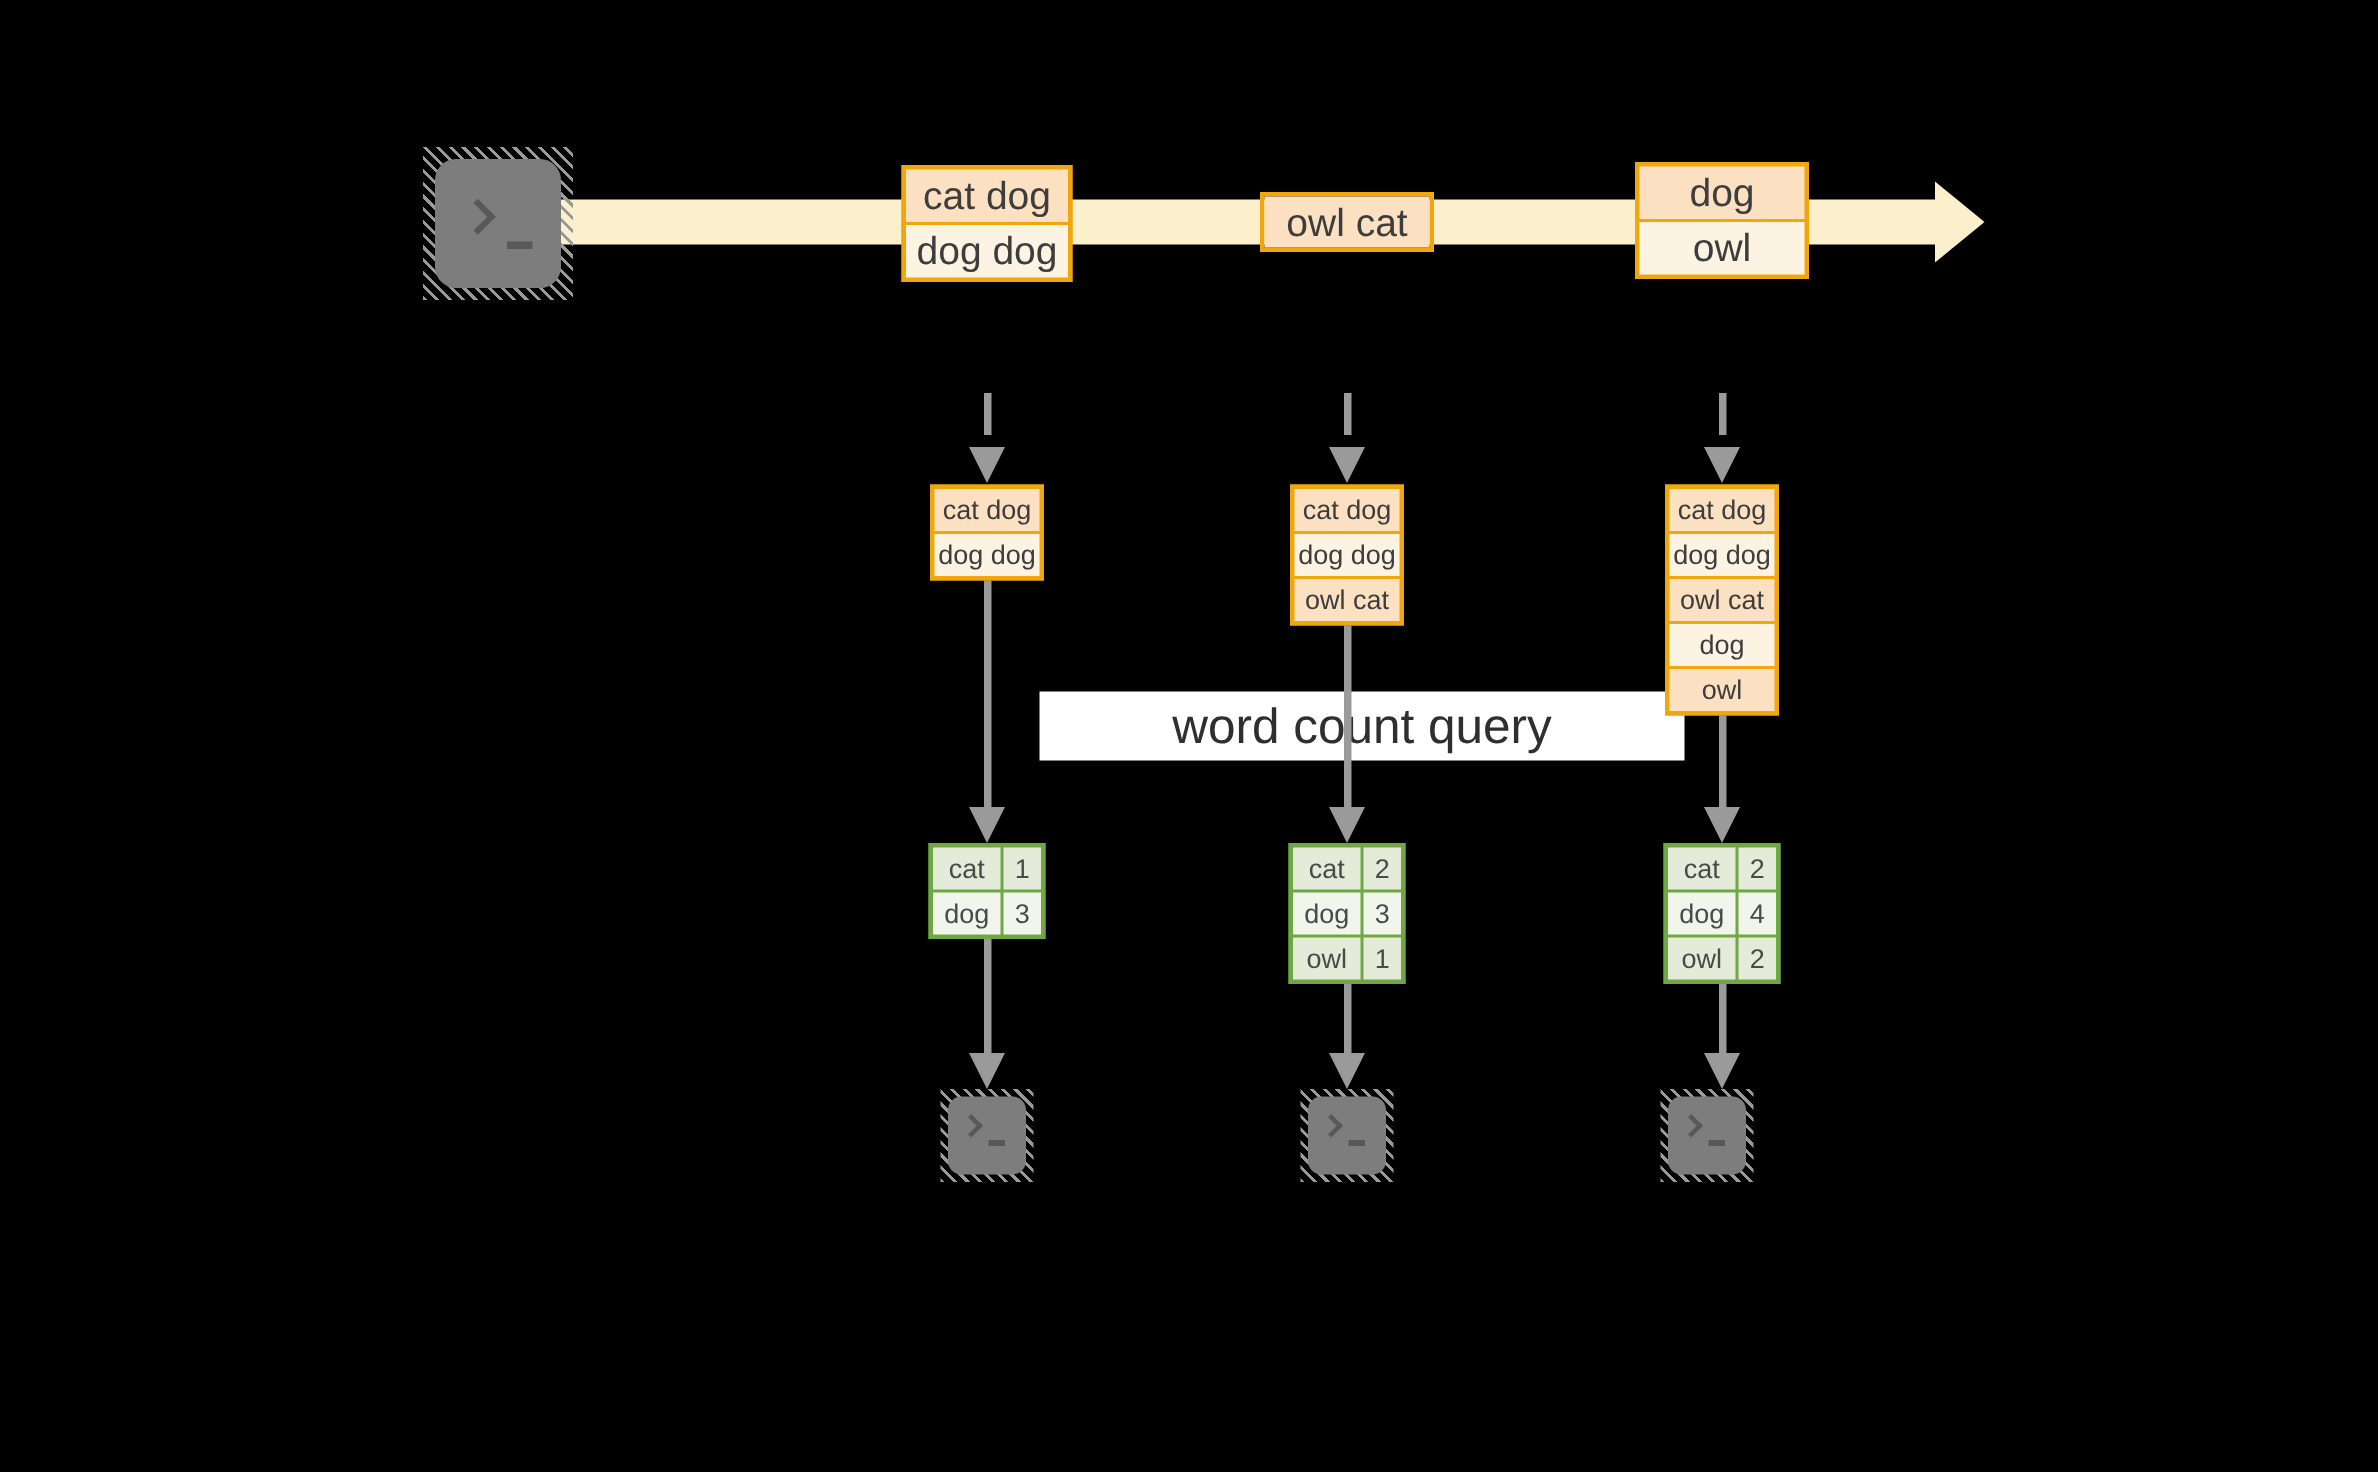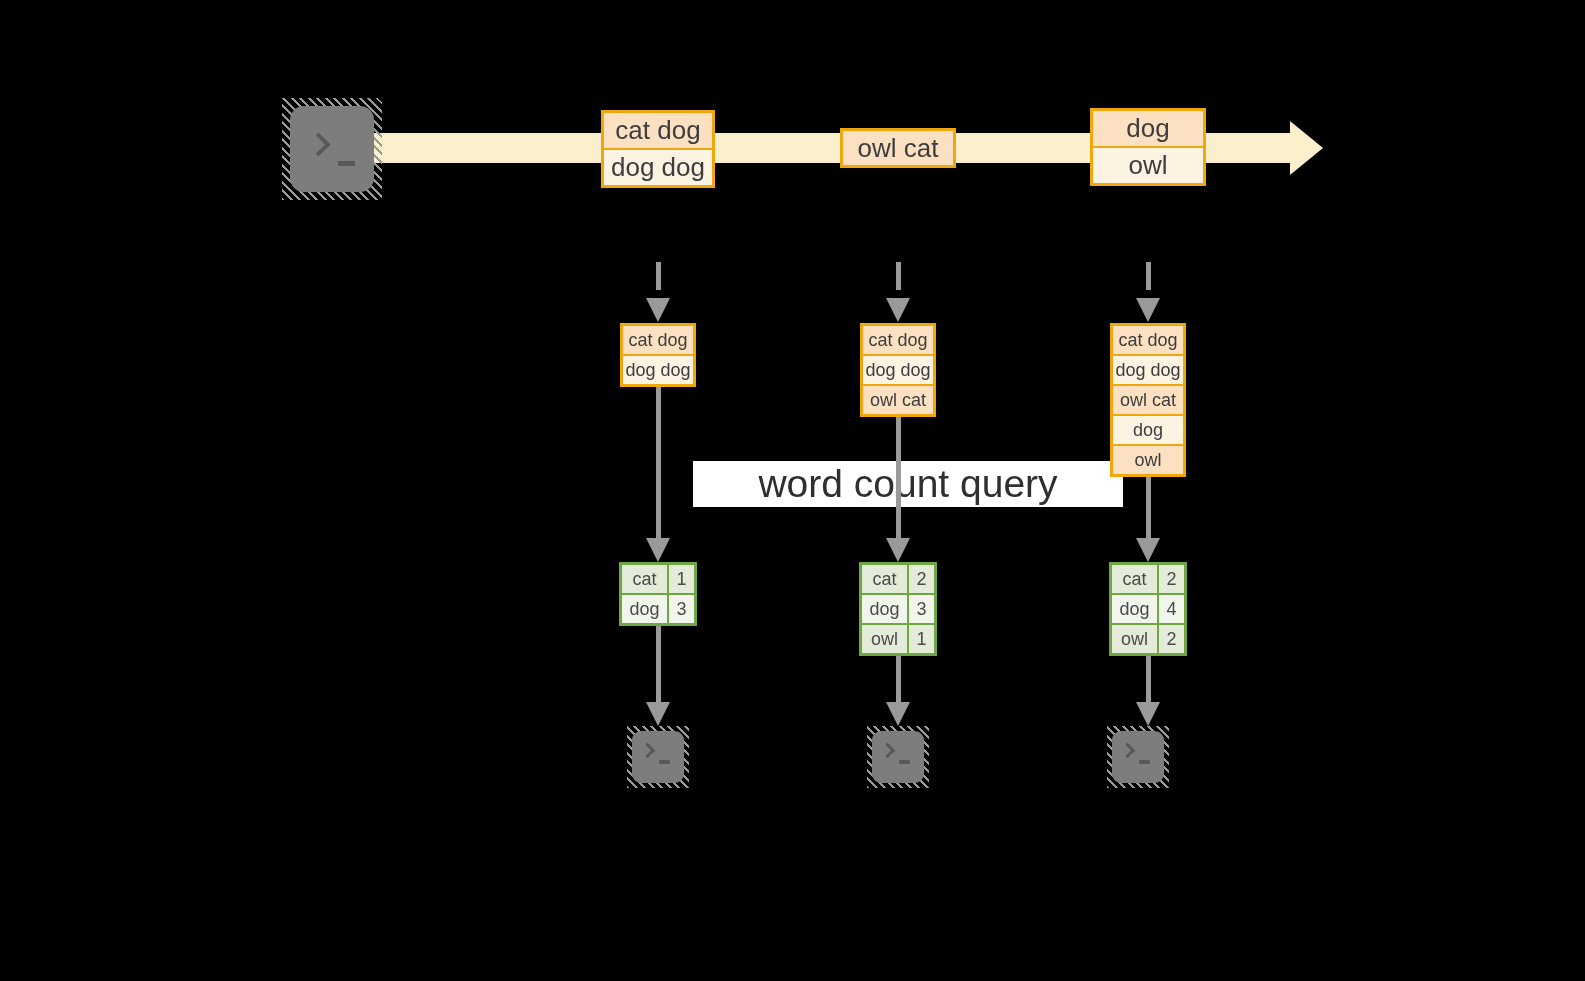--- a/index.html
+++ b/index.html
@@ -59,21 +59,21 @@
     position:absolute;width:0;height:0;
     border-left:12px solid transparent;border-right:12px solid transparent;
     border-top:24px solid var(--arrow-gray,#9a9a9a);
   }
   .vline{position:absolute;width:5px;background:var(--arrow-gray,#9a9a9a);}
 
   
   .banner{
     left:693px;top:461px;width:430px;height:46px;background:var(--banner-bg,#fff);
     display:flex;align-items:center;justify-content:center;
-    font-size:39px;color:var(--banner-text,#2f2f2f);z-index:1;
+    font-size:33px;color:var(--banner-text,#2f2f2f);z-index:1;
   }
   .z2{z-index:2;} .z3{z-index:3;}
 
   
   .gtable{
     position:absolute;border:3px solid var(--green-border,#6fa843);
     background:var(--green-border,#6fa843);display:flex;flex-direction:column;width:72px;
   }
   .grow{display:flex;height:28px;}
   .grow + .grow{margin-top:2px;}

